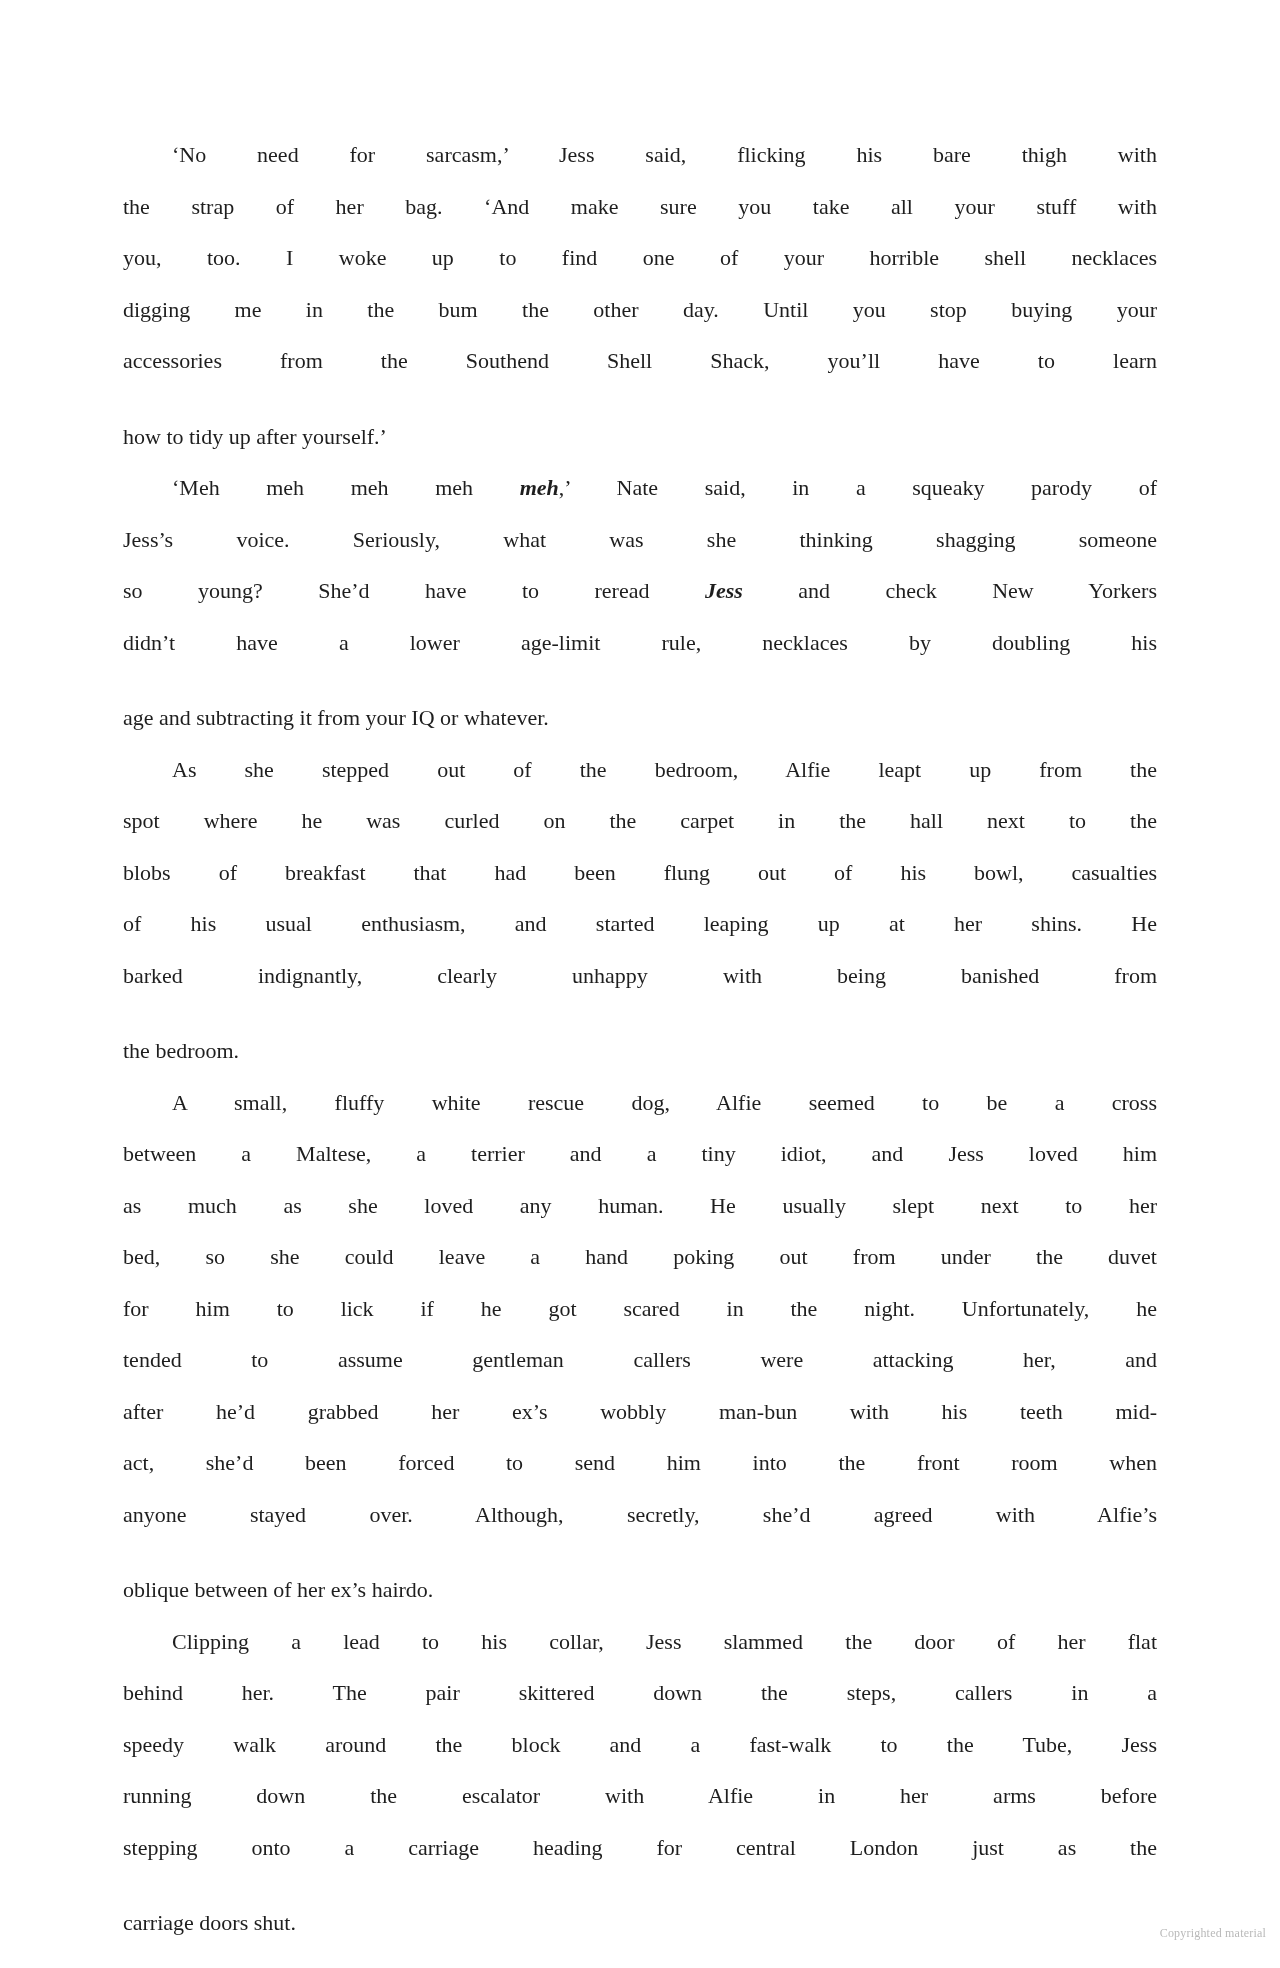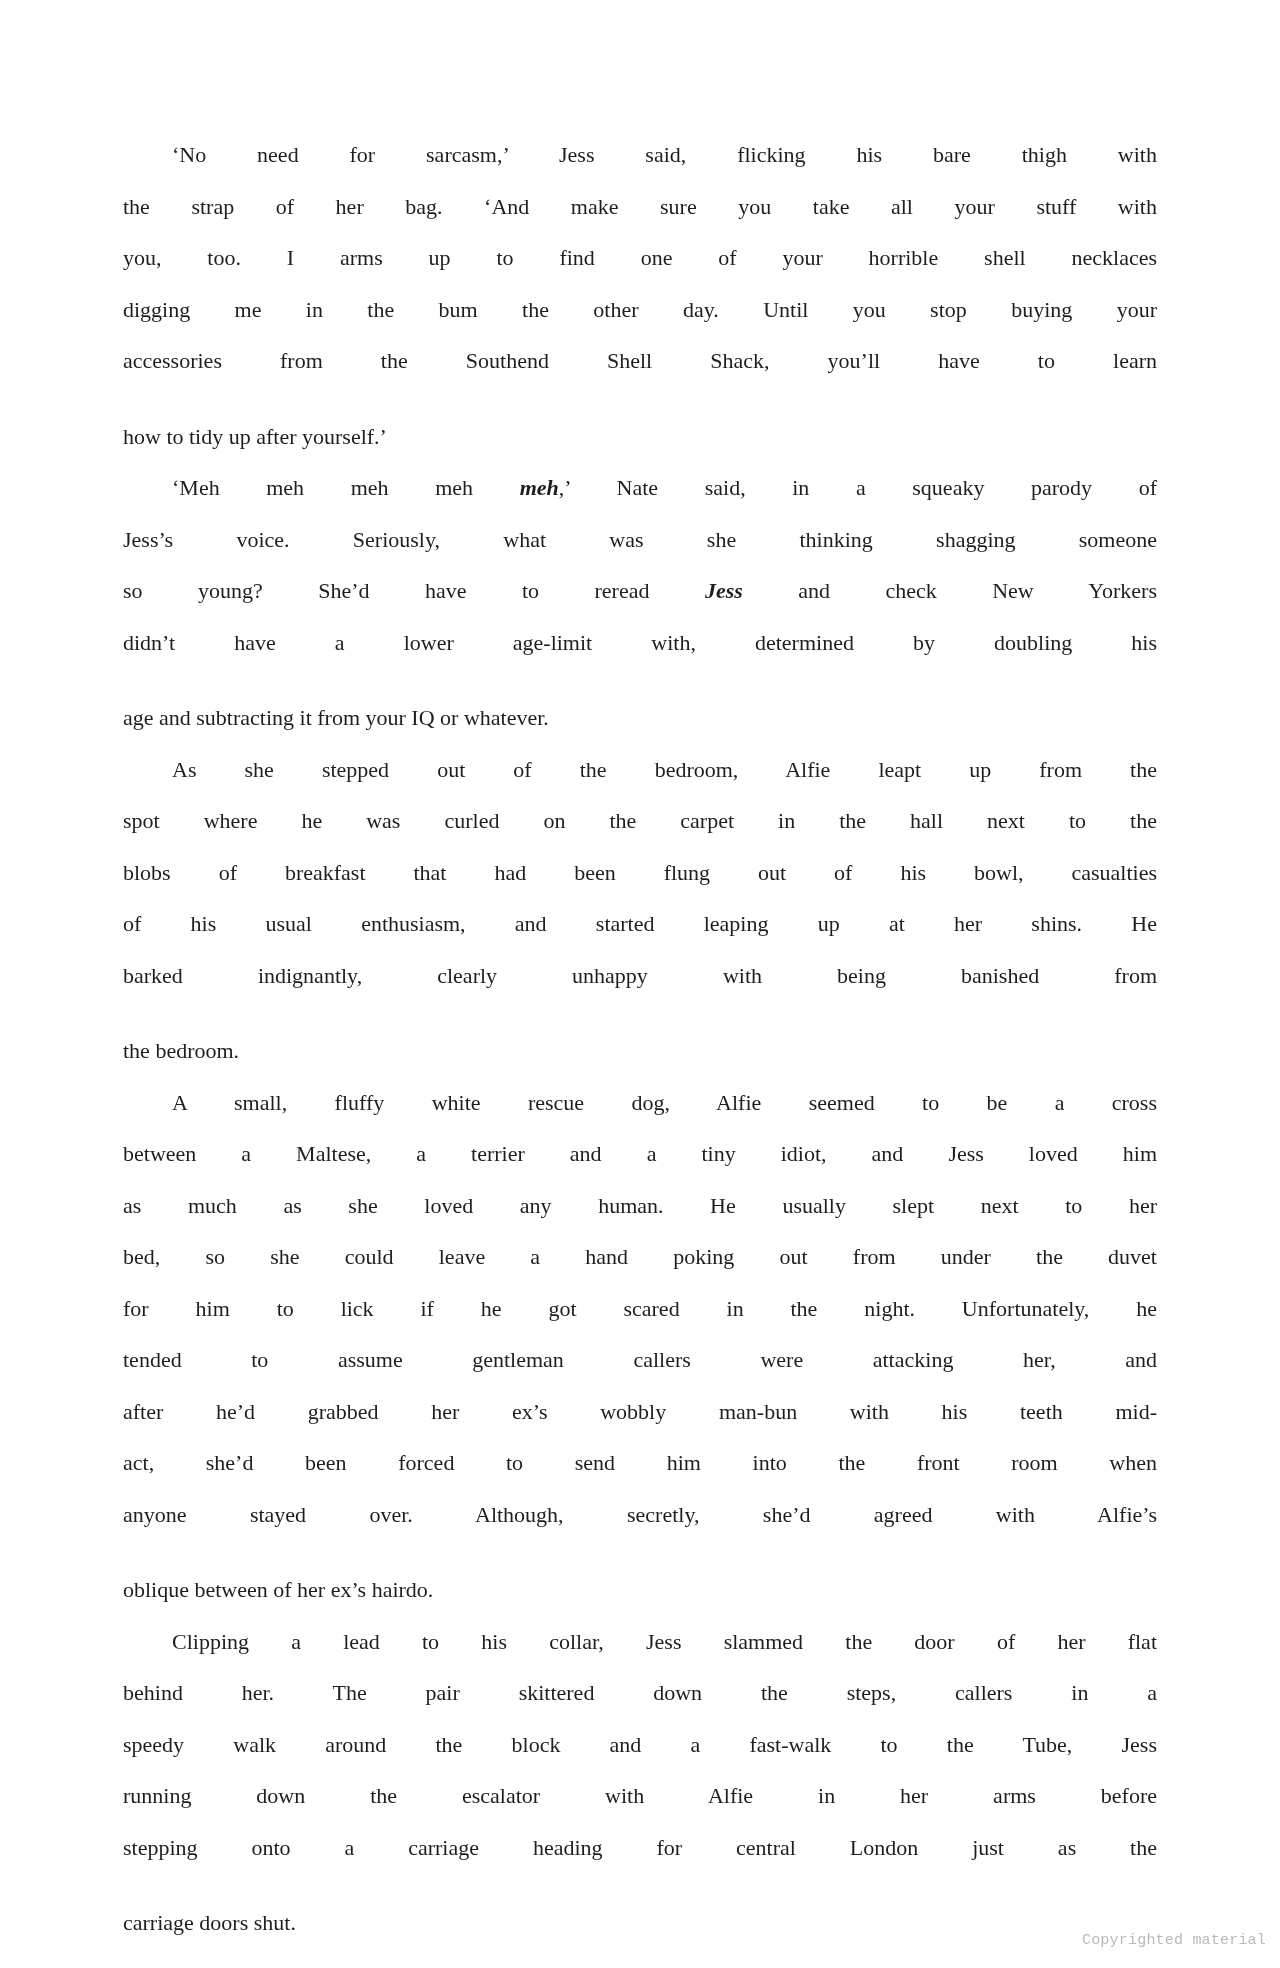--- a/index.html
+++ b/index.html
@@ -47,46 +47,45 @@
     margin-top: 24px;
   }
   .para .line em {
     font-style: italic;
     font-weight: bold;
   }
   .copyright-notice {
     position: absolute;
     top: 1923px;
     right: 14px;
-    font-family: Liberation Mono, monospace;
-    font-size: 15px;
+    font-family: Liberation Serif, serif;
+    font-size: 12px;
     line-height: 20px;
     color: #b9b9b9;
     letter-spacing: 0.2px;
-    margin-top: 8px;
   }
 </style>
 </head>
 <body>
 
 <div class="page">
   <div class="text-column">
       <div class="para">
         <div class="line first">‘No need for sarcasm,’ Jess said, flicking his bare thigh with</div>
         <div class="line">the strap of her bag. ‘And make sure you take all your stuff with</div>
-        <div class="line">you, too. I arms up to find one of your horrible shell necklaces</div>
+        <div class="line">you, too. I woke up to find one of your horrible shell necklaces</div>
         <div class="line">digging me in the bum the other day. Until you stop buying your</div>
         <div class="line">accessories from the Southend Shell Shack, you’ll have to learn</div>
         <div class="line last">how to tidy up after yourself.’</div>
       </div>
       <div class="para">
         <div class="line first"><span>‘Meh meh meh meh </span><em>meh</em><span>,’ Nate said, in a squeaky parody of</span></div>
         <div class="line">Jess’s voice. Seriously, what was she thinking shagging someone</div>
         <div class="line"><span>so young? She’d have to reread </span><em>Jess</em><span> and check New Yorkers</span></div>
-        <div class="line">didn’t have a lower age-limit with, determined by doubling his</div>
+        <div class="line">didn’t have a lower age-limit rule, necklaces by doubling his</div>
         <div class="line last">age and subtracting it from your IQ or whatever.</div>
       </div>
       <div class="para">
         <div class="line first">As she stepped out of the bedroom, Alfie leapt up from the</div>
         <div class="line">spot where he was curled on the carpet in the hall next to the</div>
         <div class="line">blobs of breakfast that had been flung out of his bowl, casualties</div>
         <div class="line">of his usual enthusiasm, and started leaping up at her shins. He</div>
         <div class="line">barked indignantly, clearly unhappy with being banished from</div>
         <div class="line last">the bedroom.</div>
       </div>

